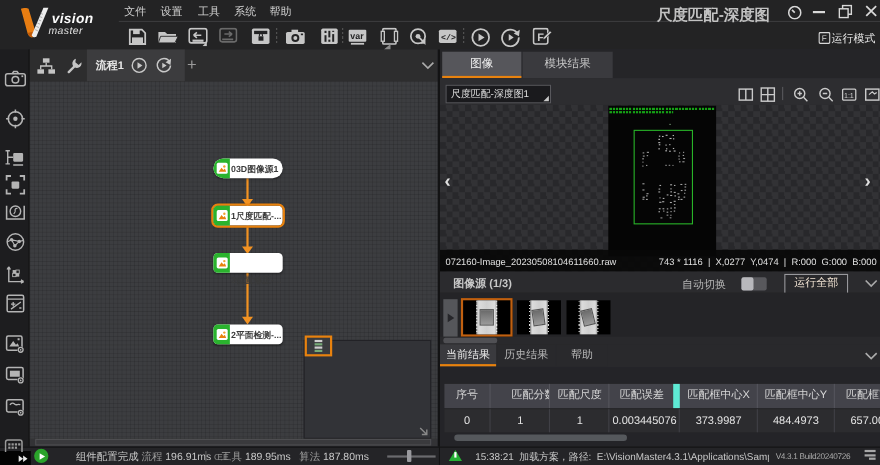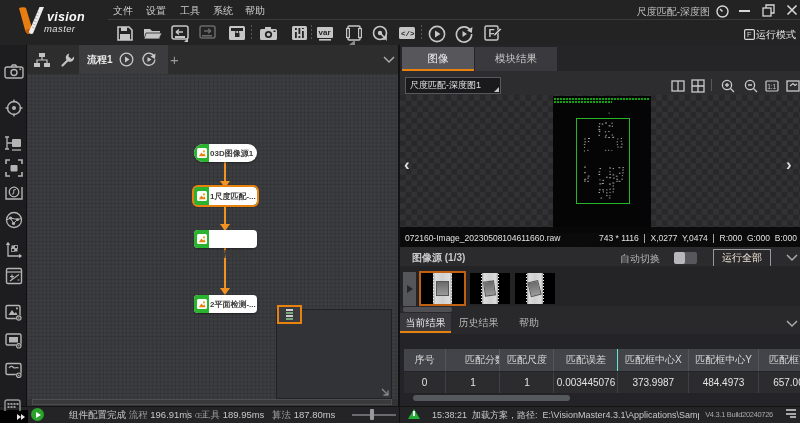--- a/index.html
+++ b/index.html
@@ -21,21 +21,21 @@
 </svg>
 <div class="abs" style="left:47px;top:10px;color:#fafafa;font-size:12.5px;font-weight:bold;font-style:italic;letter-spacing:0.3px;">vision</div>
 <div class="abs" style="left:44px;top:23px;color:#e0e0e0;font-size:9.5px;font-style:italic;letter-spacing:0.4px;">master</div>
 
 <div class="abs" style="left:113px;top:4px;color:#cfcfcf;font-size:10px;">文件</div>
 <div class="abs" style="left:146px;top:4px;color:#cfcfcf;font-size:10px;">设置</div>
 <div class="abs" style="left:180px;top:4px;color:#cfcfcf;font-size:10px;">工具</div>
 <div class="abs" style="left:213px;top:4px;color:#cfcfcf;font-size:10px;">系统</div>
 <div class="abs" style="left:245px;top:4px;color:#cfcfcf;font-size:10px;">帮助</div>
 
-<div class="abs" style="right:90px;top:5px;color:#c2c2c2;font-size:10px;white-space:nowrap;">尺度匹配-深度图</div>
+<div class="abs" style="right:100px;top:5px;color:#c2c2c2;font-size:14px;white-space:nowrap;font-weight:bold;">尺度匹配-深度图</div>
 <svg class="abs" style="left:716px;top:5px;" width="13" height="13" viewBox="0 0 13 13">
       <circle cx="6.5" cy="6.5" r="5.5" fill="none" stroke="#d8d8d8" stroke-width="1.4"></circle>
       <path d="M6.5 6.5 L4 4" stroke="#d8d8d8" stroke-width="1.4"></path>
     </svg>
 <div class="abs" style="left:739px;top:10px;width:11px;height:2px;background:#d8d8d8;"></div>
 <svg class="abs" style="left:762px;top:4px;" width="13" height="13" viewBox="0 0 13 13">
       <rect x="1" y="4" width="8" height="8" fill="none" stroke="#d8d8d8" stroke-width="1.3"></rect>
       <path d="M4 4 V1 H12 V9 H9" fill="none" stroke="#d8d8d8" stroke-width="1.3"></path>
     </svg>
 <svg class="abs" style="left:786px;top:4px;" width="12" height="12" viewBox="0 0 12 12">
@@ -476,21 +476,21 @@
 <div class="abs" style="left:506px;top:313px;width:46px;height:20px;background:#29292c;color:#b8b8b8;font-size:10px;text-align:center;line-height:19px;">帮助</div>
 <svg class="abs" style="left:786px;top:320px;" width="12" height="8" viewBox="0 0 12 8">
       <path d="M1 1 L6 6 L11 1" stroke="#aaa" fill="none" stroke-width="1.5"></path>
     </svg>
 <div class="abs" style="left:400px;top:334px;width:400px;height:72px;background:#242428;"></div>
 
 <div class="abs" id="thead" style="left:404px;top:349px;width:396px;height:22px;background:#43434a;color:#d8d8d8;font-size:10px;">
       <div style="position:absolute;left:0px;top:0;width:42px;height:100%;border-right:1px solid #55555c;text-align:center;line-height:21px;white-space:nowrap;overflow:hidden;">序号</div>
       <div style="position:absolute;left:43px;top:0;width:53px;height:100%;border-right:1px solid #55555c;text-align:center;line-height:21px;white-space:nowrap;overflow:hidden;padding-left:18px;">匹配分数</div>
       <div style="position:absolute;left:97px;top:0;width:53px;height:100%;border-right:1px solid #55555c;text-align:center;line-height:21px;white-space:nowrap;overflow:hidden;">匹配尺度</div>
-      <div style="position:absolute;left:151px;top:0;width:63px;height:100%;border-right:1px solid #5eead4;text-align:center;line-height:21px;white-space:nowrap;overflow:hidden;">匹配误差</div>
+      <div style="position:absolute;left:151px;top:0;width:63px;height:100%;border-right:6px solid #5eead4;text-align:center;line-height:21px;white-space:nowrap;overflow:hidden;">匹配误差</div>
       <div style="position:absolute;left:215px;top:0;width:69.5px;height:100%;border-right:1px solid #55555c;text-align:center;line-height:21px;white-space:nowrap;overflow:hidden;">匹配框中心X</div>
       <div style="position:absolute;left:285.5px;top:0;width:69px;height:100%;border-right:1px solid #55555c;text-align:center;line-height:21px;white-space:nowrap;overflow:hidden;">匹配框中心Y</div>
       <div style="position:absolute;left:355.5px;top:0;width:70px;height:100%;border-right:1px solid #55555c;text-align:center;line-height:21px;white-space:nowrap;overflow:hidden;">匹配框宽度</div>
     </div>
 <div class="abs" id="trow" style="left:404px;top:372px;width:396px;height:21px;background:#2c2c2f;color:#e4e4e4;font-size:10px;">
       <div style="position:absolute;left:0px;top:0;width:42px;height:100%;border-right:1px solid #404046;text-align:center;line-height:21px;white-space:nowrap;overflow:hidden;">0</div>
       <div style="position:absolute;left:43px;top:0;width:53px;height:100%;border-right:1px solid #404046;text-align:center;line-height:21px;white-space:nowrap;overflow:hidden;">1</div>
       <div style="position:absolute;left:97px;top:0;width:53px;height:100%;border-right:1px solid #404046;text-align:center;line-height:21px;white-space:nowrap;overflow:hidden;">1</div>
       <div style="position:absolute;left:151px;top:0;width:63px;height:100%;border-right:1px solid #404046;text-align:center;line-height:21px;white-space:nowrap;overflow:hidden;">0.003445076</div>
       <div style="position:absolute;left:215px;top:0;width:69.5px;height:100%;border-right:1px solid #404046;text-align:center;line-height:21px;white-space:nowrap;overflow:hidden;">373.9987</div>

